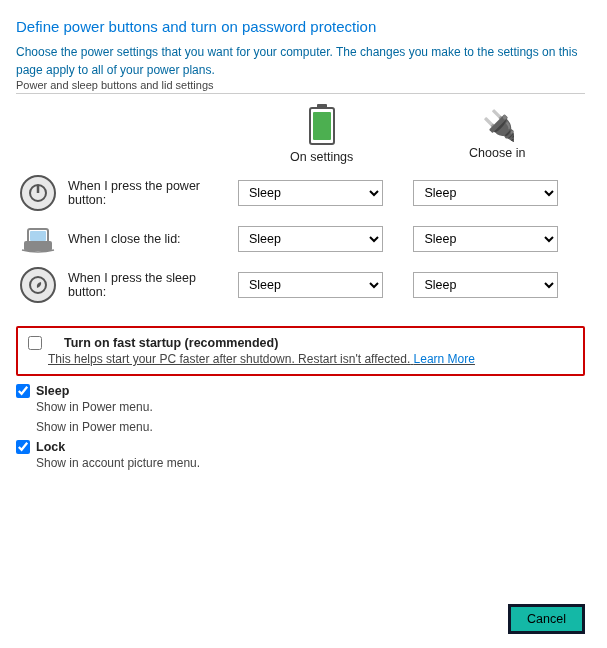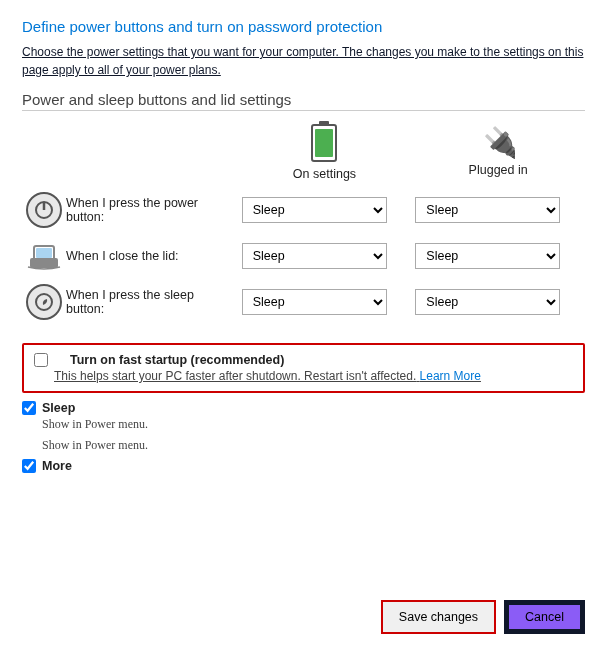--- a/index.html
+++ b/index.html
@@ -9,39 +9,38 @@
       background: #f0f0f0;
       color: #222;
       width: 607px;
       height: 648px;
       overflow: hidden;
     }
     .page {
       background: #fff;
       width: 607px;
       height: 648px;
-      padding: 18px 22px 14px 22px;
+      padding: 18px 22px 14px 16px;
       display: flex;
       flex-direction: column;
     }
     .page-title {
       color: #0078d7;
       font-size: 15px;
       font-weight: 400;
       margin-bottom: 8px;
     }
     .page-desc {
       font-size: 12px;
-      color: #0f172a;
+      color: #0369a1;
       line-height: 1.5;
-      margin-bottom: 12px;
-      text-decoration: underline;
+      margin-bottom: 0;
     }
     .section-header {
-      font-size: 15px;
+      font-size: 11px;
       color: #444;
       border-bottom: 1px solid #ccc;
       padding-bottom: 2px;
       margin-bottom: 10px;
     }
     .button-settings-table {
       width: 100%;
       border-collapse: collapse;
       margin-bottom: 18px;
     }
@@ -58,21 +57,21 @@
       gap: 4px;
     }
     .button-settings-table td {
       padding: 5px 4px;
       font-size: 12.5px;
       vertical-align: middle;
     }
     .row-label {
       display: flex;
       align-items: center;
-      gap: 4px;
+      gap: 12px;
     }
     .power-icon {
       width: 36px;
       height: 36px;
       border-radius: 50%;
       border: 2px solid #555;
       display: flex;
       align-items: center;
       justify-content: center;
       font-size: 16px;
@@ -153,42 +152,41 @@
       font-size: 12.5px;
       font-weight: 600;
       display: flex;
       align-items: center;
       gap: 6px;
     }
     .option-sublabel {
       font-size: 12px;
       color: #444;
       margin-left: 20px;
-      font-family: Liberation Serif, serif;
     }
     .footer {
       display: flex;
       justify-content: flex-end;
       gap: 8px;
       padding-top: 12px;
       margin-top: auto;
     }
     .btn-save {
       padding: 5px 16px;
       font-size: 12.5px;
       border: 2px solid #c00;
       background: #f0f0f0;
       cursor: pointer;
       min-width: 90px;
     }
     .btn-cancel {
       padding: 5px 16px;
       font-size: 12.5px;
-      border: 5px solid #0f172a;
-      background: #8b5cf6;
+      border: 3px solid #0f172a;
+      background: #14b8a6;
       cursor: pointer;
       min-width: 70px;
     }
     input[type="checkbox"] {
       width: 14px;
       height: 14px;
       cursor: pointer;
       flex-shrink: 0;
     }
     .header-col {
@@ -218,21 +216,21 @@
             </svg>
             <span>On settings</span>
           </div>
         </th>
         <th>
           <div class="battery-header">
 
             <svg width="34" height="34" viewBox="0 0 34 34">
               <text x="2" y="28" font-size="30" fill="#666">🔌</text>
             </svg>
-            <span>Plugged in</span>
+            <span>Choose in</span>
           </div>
         </th>
       </tr>
     </thead>
     <tbody>
 
       <tr>
         <td>
           <div class="row-label">
             <div class="power-icon">
@@ -347,22 +345,22 @@
       <div class="option-sublabel">Show in Power menu.</div>
     </div>
 
     <div class="option-block">
       <div class="option-sublabel">Show in Power menu.</div>
     </div>
 
     <div class="option-block">
       <div class="checkbox-row option-label">
         <input type="checkbox" id="lock-opt" checked="" style="">
-        <label for="lock-opt">More</label>
+        <label for="lock-opt">Lock</label>
       </div>
+      <div class="option-sublabel">Show in account picture menu.</div>
     </div>
   </div>
 
   <div class="footer">
-    <button class="btn-save">Save changes</button>
     <button class="btn-cancel">Cancel</button>
   </div>
 </div>
 
 </body></html>

